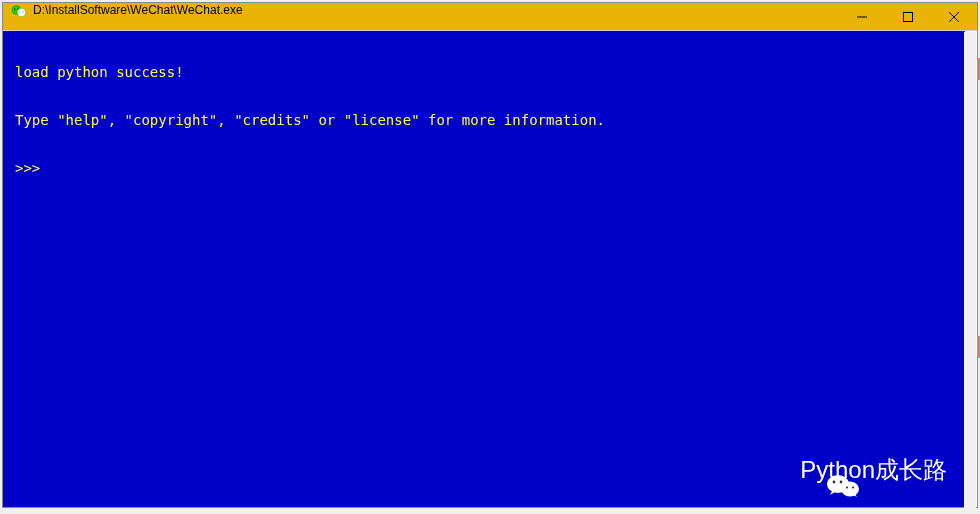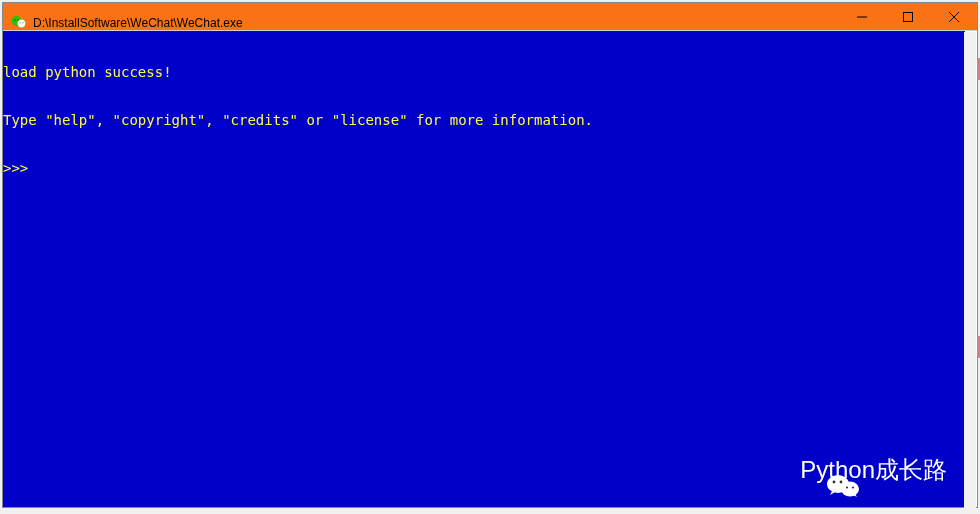--- a/index.html
+++ b/index.html
@@ -18,23 +18,23 @@
     .window {
       width: 976px;
       height: 506px;
       background: #fff;
       border: 1px solid #888;
       position: relative;
       margin: 2px;
     }
     .titlebar {
       height: 28px;
-      background: #f97316;
+      background: #eab308;
       display: flex;
-      align-items: flex-end;
+      align-items: flex-start;
       border-bottom: 1px solid #d0d0d0;
       position: relative;
     }
     .app-icon {
       width: 16px;
       height: 16px;
       margin-left: 8px;
       margin-right: 6px;
       flex-shrink: 0;
     }
@@ -59,21 +59,21 @@
     .ctrl-icon {
       width: 10px;
       height: 10px;
       display: block;
     }
     .terminal {
       background: #0000c8;
       width: 962px;
       height: 476px;
       margin: 0 0 0 0;
-      padding: 1px 0;
+      padding: 1px 12px;
       font-family: "NSimSun", "SimSun", "Consolas", monospace;
       font-size: 14px;
       line-height: 16px;
       color: #ffff40;
       white-space: pre;
       overflow: hidden;
       position: relative;
     }
     .term-line {
       color: #ffff40;

